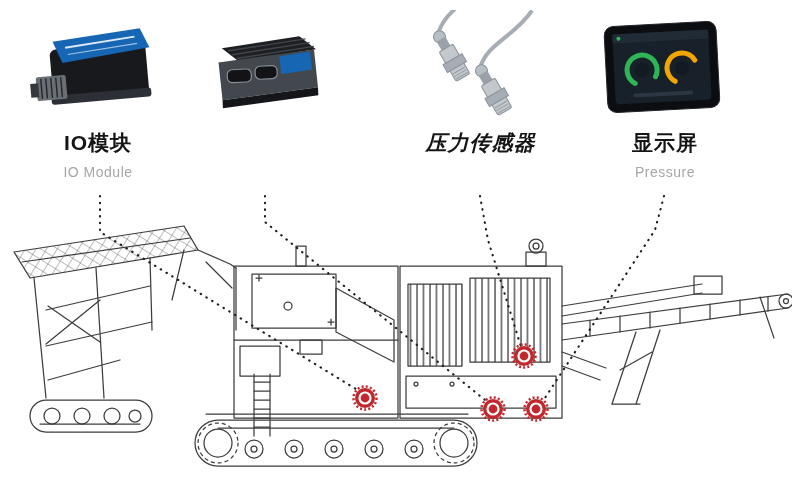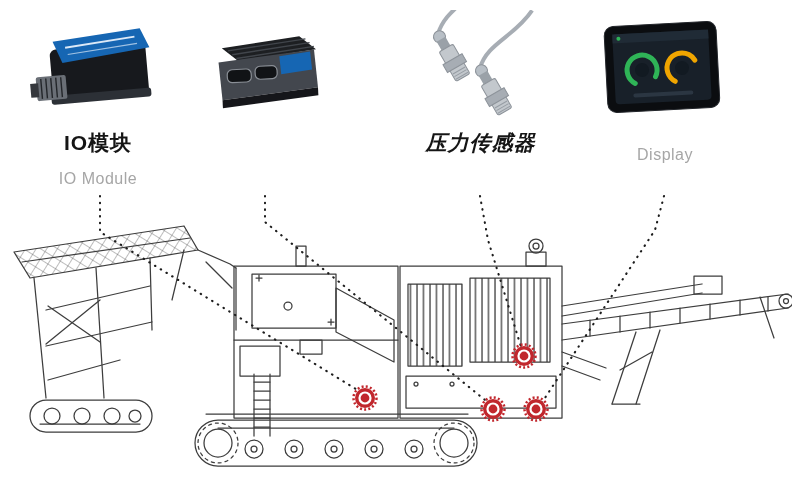--- a/index.html
+++ b/index.html
@@ -3,21 +3,21 @@
 <meta charset="utf-8">
 <style>
   html,body{margin:0;padding:0;background:#fff;}
   #stage{
     position:relative;width:792px;height:484px;background:#ffffff;overflow:hidden;
     font-family:"Liberation Sans","DejaVu Sans",sans-serif;
   }
   .layer{position:absolute;left:0;top:0;}
   .callout{position:absolute;text-align:center;}
   .callout .zh{font-size:21px;font-weight:700;color:#151515;letter-spacing:1px;line-height:1.15;}
-  .callout .en{font-size:16px;color:#a6a6a6;margin-top:15px;letter-spacing:.5px;}
+  .callout .en{font-size:14px;color:#a6a6a6;margin-top:9px;letter-spacing:.5px;}
   .product{position:absolute;}
   .leader{fill:none;stroke:#1d1d1d;stroke-width:2.1;stroke-linecap:round;stroke-dasharray:.5 6.2;}
   .mech{stroke:#3d3d3d;stroke-width:1.25;fill:none;stroke-linejoin:round;stroke-linecap:round;}
 </style>
 </head>
 <body>
 
 <div id="stage">
 
   <svg class="layer" width="792" height="484" viewBox="0 0 792 484">
@@ -228,16 +228,17 @@
   </div>
 
   <div class="callout" style="left:20px;top:131px;width:156px;">
     <div class="zh">IO模块</div>
     <div class="en">IO Module</div>
   </div>
   <div class="callout" style="left:398px;top:131px;width:165px;font-style:italic;">
     <div class="zh">压力传感器</div>
   </div>
   <div class="callout" style="left:592px;top:131px;width:146px;">
-    <div class="en">Display</div>
+    <div class="zh">显示屏</div>
+    <div class="en">Pressure</div>
   </div>
 
 </div>
 
 </body></html>

